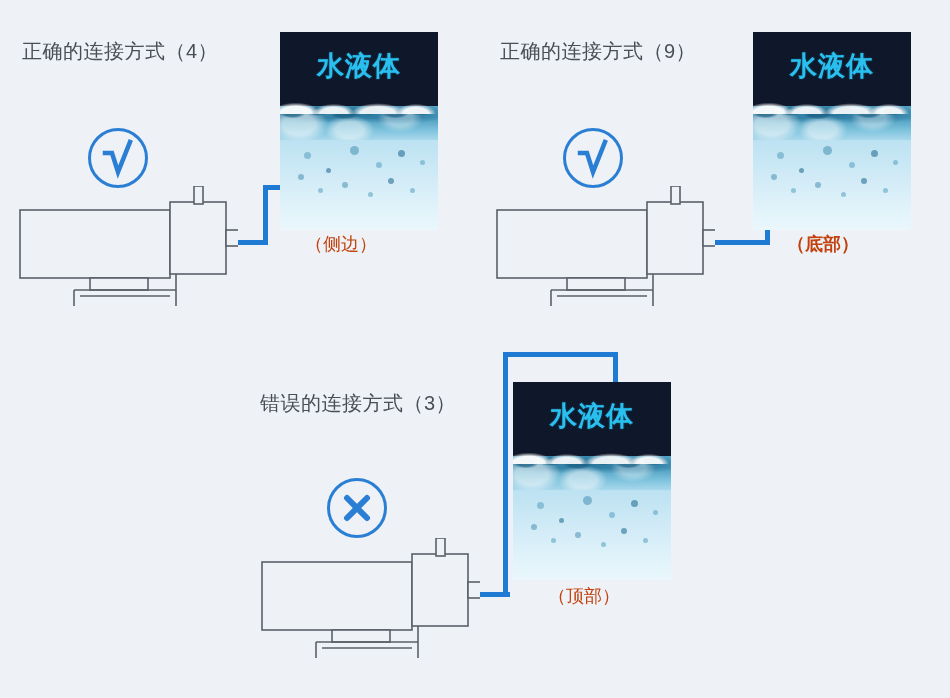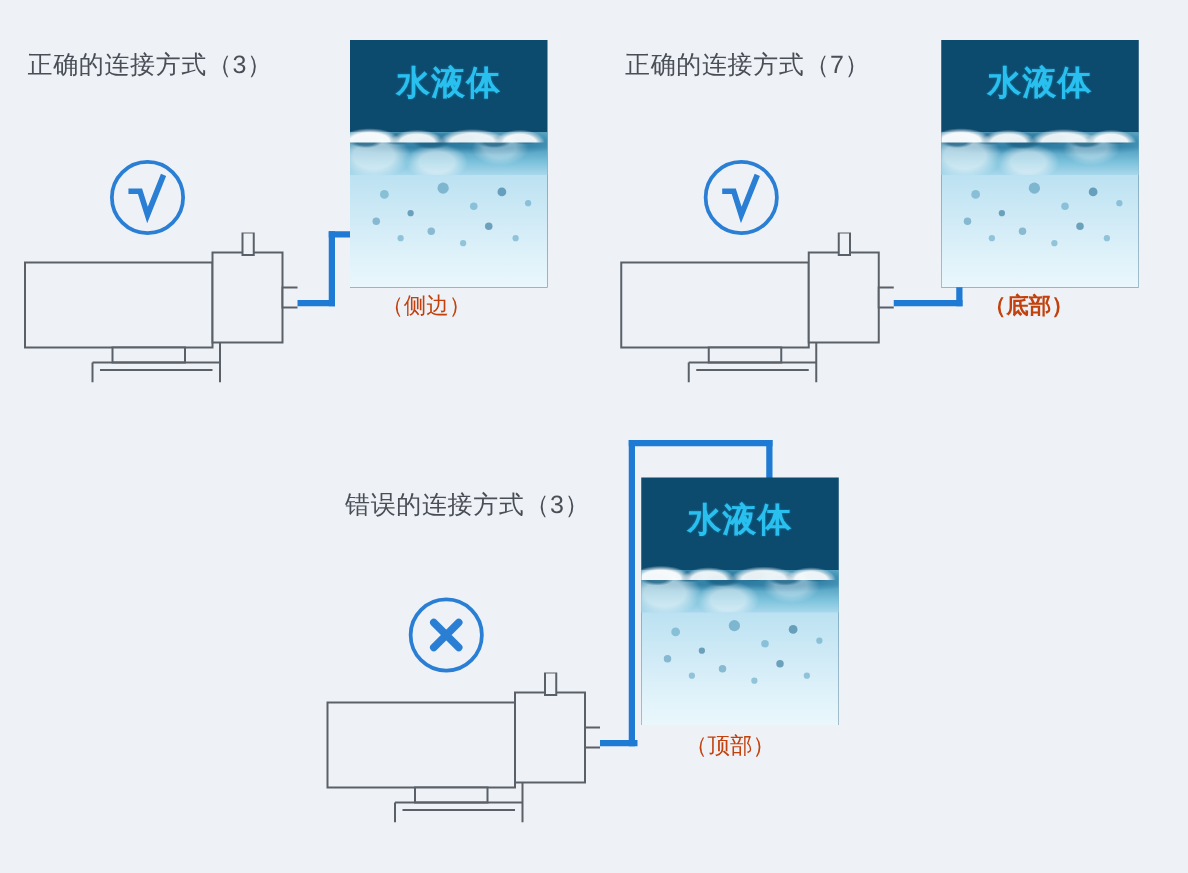--- a/index.html
+++ b/index.html
@@ -35,21 +35,21 @@
     width:60px;height:60px;
     border:3px solid #2a7fd4;
     border-radius:50%;
     box-sizing:border-box;
   }
   .badge svg{position:absolute;left:0;top:0;}
 
   
   .tank{
     position:absolute;
-    background:#0c4a6e;
+    background:#0f172a;
     overflow:hidden;
   }
   .tank .label{
     position:absolute;
     left:0;right:0;
     text-align:center;
     color:#29c0f0;
     font-weight:bold;
     letter-spacing:1px;
     text-shadow:0 0 2px rgba(41,192,240,.45);
@@ -99,21 +99,21 @@
   
   .pipe{position:absolute;background:#1f7ad4;}
 </style>
 </head>
 <body>
 
 <div id="stage">
 
   <div class="panel">
 
-    <div class="title" style="left:22px;top:38px;">正确的连接方式（3）</div>
+    <div class="title" style="left:22px;top:38px;">正确的连接方式（4）</div>
 
     <div class="badge" style="left:88px;top:128px;">
       <svg width="54" height="54" viewBox="0 0 54 54">
         <path d="M14 22 H21 L27 41 L39 11" fill="none" stroke="#2a7fd4" stroke-width="4.5" stroke-linecap="square" stroke-linejoin="miter"></path>
       </svg>
     </div>
 
     <div class="pipe" style="left:213px;top:240px;width:55px;height:5px;"></div>
     <div class="pipe" style="left:263px;top:185px;width:5px;height:60px;"></div>
     <div class="pipe" style="left:263px;top:185px;width:28px;height:5px;"></div>
@@ -149,21 +149,21 @@
         <path d="M56 104 H158"></path>
         <path d="M56 104 V120"></path>
         <path d="M158 88 V120"></path>
         <path d="M62 110 H152"></path>
       </g>
     </svg>
   </div>
 
   <div class="panel">
 
-    <div class="title" style="left:500px;top:38px;">正确的连接方式（7）</div>
+    <div class="title" style="left:500px;top:38px;">正确的连接方式（9）</div>
 
     <div class="badge" style="left:563px;top:128px;">
       <svg width="54" height="54" viewBox="0 0 54 54">
         <path d="M14 22 H21 L27 41 L39 11" fill="none" stroke="#2a7fd4" stroke-width="4.5" stroke-linecap="square" stroke-linejoin="miter"></path>
       </svg>
     </div>
 
     <div class="pipe" style="left:690px;top:240px;width:80px;height:5px;"></div>
     <div class="pipe" style="left:765px;top:228px;width:5px;height:17px;"></div>
 
@@ -198,21 +198,21 @@
         <path d="M56 104 H158"></path>
         <path d="M56 104 V120"></path>
         <path d="M158 88 V120"></path>
         <path d="M62 110 H152"></path>
       </g>
     </svg>
   </div>
 
   <div class="panel">
 
-    <div class="title" style="left:276px;top:390px;">错误的连接方式（3）</div>
+    <div class="title" style="left:260px;top:390px;">错误的连接方式（3）</div>
 
     <div class="badge" style="left:327px;top:478px;">
       <svg width="54" height="54" viewBox="0 0 54 54">
         <path d="M17 17 L37 37 M37 17 L17 37" fill="none" stroke="#2a7fd4" stroke-width="6" stroke-linecap="round"></path>
       </svg>
     </div>
 
     <div class="pipe" style="left:455px;top:592px;width:55px;height:5px;"></div>
     <div class="pipe" style="left:503px;top:352px;width:5px;height:245px;"></div>
     <div class="pipe" style="left:503px;top:352px;width:115px;height:5px;"></div>

